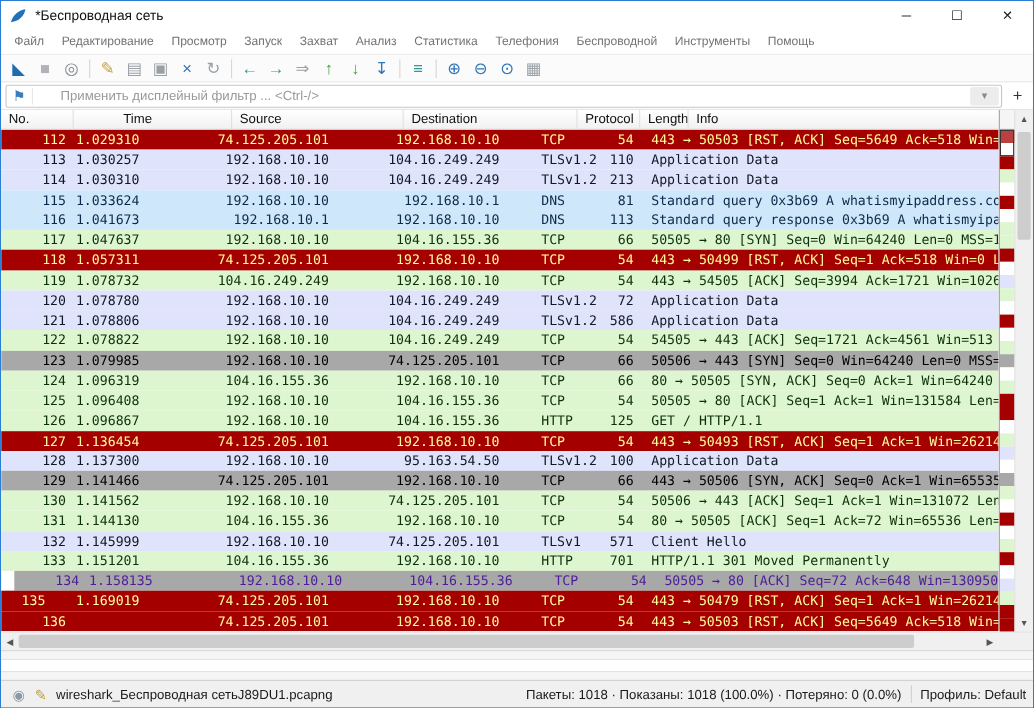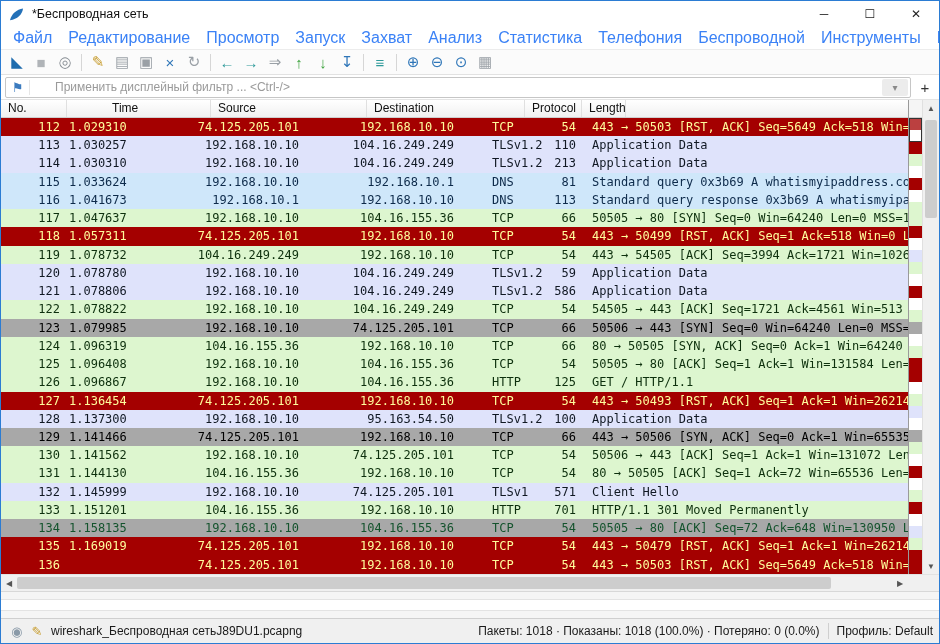--- a/index.html
+++ b/index.html
@@ -7,21 +7,21 @@
   .window { width: 940px; height: 644px; border: 1px solid #2b7cd3; display: flex; flex-direction: column; background: #fff; overflow: hidden; }
 
   
   .titlebar { height: 26px; display: flex; align-items: center; padding-left: 8px; background: #fff; flex: none; }
   .title-text { font-size: 12.5px; color: #111; margin-left: 8px; }
   .win-controls { margin-left: auto; display: flex; height: 100%; }
   .win-btn { width: 46px; height: 100%; display: flex; align-items: center; justify-content: center; font-size: 12px; color: #222; }
 
   
   .menubar { height: 22px; display: flex; align-items: center; padding: 0 4px; background: #fff; flex: none; }
-  .menu-item { font-size: 16px; color: #3b82f6; padding: 2px 8px; }
+  .menu-item { font-size: 11px; color: #737373; padding: 2px 8px; }
 
   
   .toolbar { height: 26px; display: flex; align-items: center; padding: 0 4px; background: #fbfbfb; border-top: 1px solid #ececec; border-bottom: 1px solid #e2e2e2; flex: none; }
   .tb-btn { width: 24px; height: 22px; display: flex; align-items: center; justify-content: center; font-size: 15px; }
   .tb-sep { width: 1px; height: 17px; background: #d6d6d6; margin: 0 4px; }
 
   
   .filterbar { height: 25px; display: flex; align-items: center; padding: 2px 4px; background: #fff; border-bottom: 1px solid #e4e4e4; flex: none; }
   .filter-box { flex: 1; height: 21px; display: flex; align-items: center; border: 1px solid #c6c6c6; border-radius: 2px; background: #fff; }
   .filter-bookmark { width: 24px; text-align: center; font-size: 13px; color: #3b7bbf; border-right: 1px solid #e6e6e6; }
@@ -149,20 +149,21 @@
 
   <div class="pane-top">
     <div class="table-col">
       <div class="header-row">
           <div class="hcell" style="width: 66px;">No.</div>
           <div class="hcell" style="width: 106px; margin-left: 38px;">Time</div>
           <div class="hcell" style="width: 156px;">Source</div>
           <div class="hcell" style="width: 158px;">Destination</div>
           <div class="hcell" style="width: 57px;">Protocol</div>
           <div class="hcell" style="width: 44px;">Length</div>
+          <div class="hcell" style="flex: 1 1 0%; border-right: none;">Info</div>
         </div>
       <div class="rows">
           <div class="prow" style="background: rgb(164, 0, 0); color: rgb(255, 252, 156);">
             <div class="pcell c-no" style="width: 66px;">112</div>
             <div class="pcell c-time" style="width: 106px;">1.029310</div>
             <div class="pcell c-src" style="width: 156px;">74.125.205.101</div>
             <div class="pcell c-dst" style="width: 158px;">192.168.10.10</div>
             <div class="pcell c-proto" style="width: 57px;">TCP</div>
             <div class="pcell c-len" style="width: 44px;">54</div>
             <div class="pcell c-info" style="flex: 1 1 0%;">443 → 50503 [RST, ACK] Seq=5649 Ack=518 Win=0 Len=0</div>
@@ -229,21 +230,21 @@
             <div class="pcell c-proto" style="width: 57px;">TCP</div>
             <div class="pcell c-len" style="width: 44px;">54</div>
             <div class="pcell c-info" style="flex: 1 1 0%;">443 → 54505 [ACK] Seq=3994 Ack=1721 Win=1026 Len=0</div>
           </div>
           <div class="prow" style="background: rgb(223, 227, 251); color: rgb(16, 24, 35);">
             <div class="pcell c-no" style="width: 66px;">120</div>
             <div class="pcell c-time" style="width: 106px;">1.078780</div>
             <div class="pcell c-src" style="width: 156px;">192.168.10.10</div>
             <div class="pcell c-dst" style="width: 158px;">104.16.249.249</div>
             <div class="pcell c-proto" style="width: 57px;">TLSv1.2</div>
-            <div class="pcell c-len" style="width: 44px;">59</div>
+            <div class="pcell c-len" style="width: 44px;">72</div>
             <div class="pcell c-info" style="flex: 1 1 0%;">Application Data</div>
           </div>
           <div class="prow" style="background: rgb(223, 227, 251); color: rgb(16, 24, 35);">
             <div class="pcell c-no" style="width: 66px;">121</div>
             <div class="pcell c-time" style="width: 106px;">1.078806</div>
             <div class="pcell c-src" style="width: 156px;">192.168.10.10</div>
             <div class="pcell c-dst" style="width: 158px;">104.16.249.249</div>
             <div class="pcell c-proto" style="width: 57px;">TLSv1.2</div>
             <div class="pcell c-len" style="width: 44px;">586</div>
             <div class="pcell c-info" style="flex: 1 1 0%;">Application Data</div>
@@ -349,31 +350,31 @@
           </div>
           <div class="prow" style="background: rgb(221, 246, 207); color: rgb(13, 48, 13);">
             <div class="pcell c-no" style="width: 66px;">133</div>
             <div class="pcell c-time" style="width: 106px;">1.151201</div>
             <div class="pcell c-src" style="width: 156px;">104.16.155.36</div>
             <div class="pcell c-dst" style="width: 158px;">192.168.10.10</div>
             <div class="pcell c-proto" style="width: 57px;">HTTP</div>
             <div class="pcell c-len" style="width: 44px;">701</div>
             <div class="pcell c-info" style="flex: 1 1 0%;">HTTP/1.1 301 Moved Permanently</div>
           </div>
-          <div class="prow" style="background: rgb(168, 168, 168); color: #14532d;">
+          <div class="prow" style="background: rgb(168, 168, 168); color: #4c1d95; margin-left: 12px;">
             <div class="pcell c-no" style="width: 66px;">134</div>
             <div class="pcell c-time" style="width: 106px;">1.158135</div>
             <div class="pcell c-src" style="width: 156px;">192.168.10.10</div>
             <div class="pcell c-dst" style="width: 158px;">104.16.155.36</div>
             <div class="pcell c-proto" style="width: 57px;">TCP</div>
             <div class="pcell c-len" style="width: 44px;">54</div>
             <div class="pcell c-info" style="flex: 1 1 0%;">50505 → 80 [ACK] Seq=72 Ack=648 Win=130950 Len=0</div>
           </div>
           <div class="prow" style="background: rgb(164, 0, 0); color: rgb(255, 252, 156);">
-            <div class="pcell c-no" style="width: 66px;">135</div>
+            <div class="pcell c-no" style="width: 66px; text-align: center;">135</div>
             <div class="pcell c-time" style="width: 106px;">1.169019</div>
             <div class="pcell c-src" style="width: 156px;">74.125.205.101</div>
             <div class="pcell c-dst" style="width: 158px;">192.168.10.10</div>
             <div class="pcell c-proto" style="width: 57px;">TCP</div>
             <div class="pcell c-len" style="width: 44px;">54</div>
             <div class="pcell c-info" style="flex: 1 1 0%;">443 → 50479 [RST, ACK] Seq=1 Ack=1 Win=262144 Len=0</div>
           </div>
           <div class="prow" style="background: rgb(164, 0, 0); color: rgb(255, 252, 156);">
             <div class="pcell c-no" style="width: 66px;">136</div>
             <div class="pcell c-time" style="width: 106px; margin-top: 24px;">1.180999</div>

